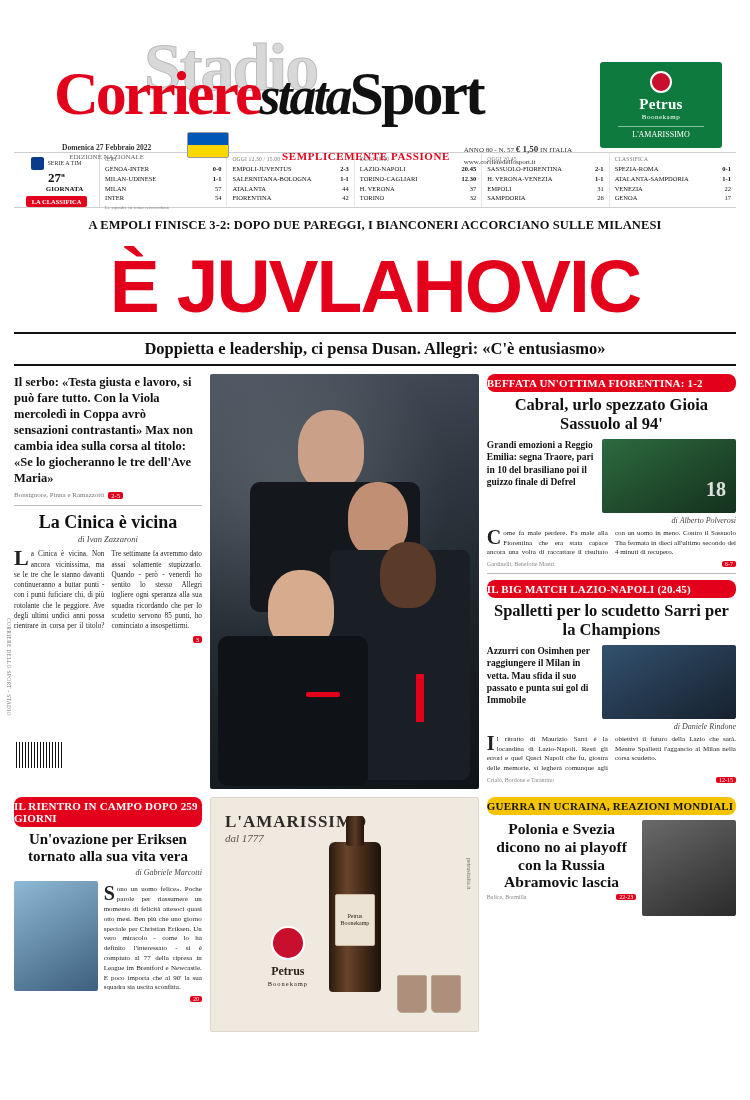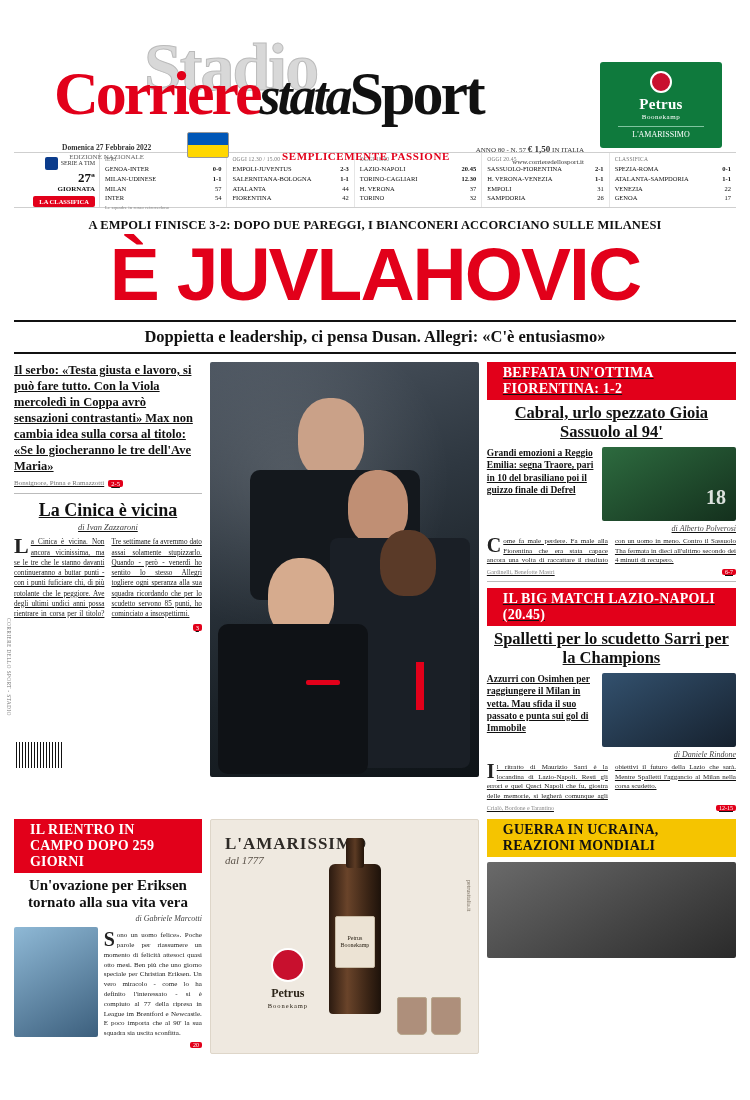--- a/index.html
+++ b/index.html
@@ -44,22 +44,22 @@
     font-size:7px; line-height:1.35; color:#333;
     text-align:center;
   }
   .date-box .d1 { font-weight:bold; font-size:7.5px; }
   .date-box .d2 { color:#666; }
   .tagline {
     position:absolute; top:150px; left:268px;
     color:#e2001a; font-size:11px; font-weight:bold; letter-spacing:.6px;
   }
   .price-line {
-    position:absolute; top:143px; right:152px;
-    font-size:7px; color:#333; text-align:right; line-height:1.5;
+    position:absolute; top:143px; right:164px;
+    font-size:7px; color:#333; text-align:left; line-height:1.5;
   }
   .price-line b { font-size:9px; }
   .petrus-box {
     position:absolute; top:62px; right:14px;
     width:122px; height:86px;
     background:#0f7a3d; color:#fff;
     border-radius:3px;
     display:flex; flex-direction:column; align-items:center; justify-content:center;
     text-align:center;
   }
@@ -71,21 +71,21 @@
   .petrus-box .p2 { font-size:7px; letter-spacing:.5px; }
   .petrus-box .p3 { font-size:8px; margin-top:5px; border-top:1px solid #7fc49f; padding-top:3px; width:86px;}
 
   
   .scores {
     border-top:1px solid #cfcfcf; border-bottom:1px solid #cfcfcf;
     height:56px; display:flex; margin-top:2px;
   }
   .sc-left {
     width:86px; border-right:1px solid #ddd; padding:3px 4px;
-    display:flex; flex-direction:column; align-items:flex-end; justify-content:center;
+    display:flex; flex-direction:column; align-items:center; justify-content:center;
   }
   .sc-left .giornata { font-size:10px; font-weight:bold; line-height:1;padding-left:16px; }
   .sc-left .gnum { font-size:13px; font-weight:bold; color:#111; }
   .sc-classifica {
     background:#e2001a; color:#fff; font-size:6.5px; font-weight:bold;
     padding:2px 6px; border-radius:2px; margin-top:3px;
   }
   .sc-serie { display:flex;align-items:center;gap:3px;font-size:6px;color:#333;margin-top:3px;}
   .sc-badge { width:13px;height:13px;background:#0b3c8c;border-radius:2px;}
   .sc-cols { flex:1; display:flex; }
@@ -104,27 +104,27 @@
     letter-spacing:.1px; margin-top:10px; color:#111;
   }
   .headline {
     text-align:center;
     font-family:"Liberation Sans", sans-serif;
     font-weight:bold;
     font-size:75px;
     letter-spacing:-2px;
     color:#e2001a;
     line-height:.95;
-    margin-top:6px;
+    margin-top:18px;
   }
   .subhead-wrap { border-top:2px solid #111; border-bottom:2px solid #111; margin-top:10px; padding:5px 0;}
   .subhead { text-align:center; font-size:16.5px; font-weight:bold; color:#111; }
 
   
-  .grid { display:flex; gap:8px; margin-top:8px;text-decoration:underline; }
+  .grid { display:flex; gap:8px; margin-top:8px; }
   .col-left { width:190px; }
   .col-mid { width:272px; }
   .col-right { width:252px; }
 
   
   .lead-quote {
     font-size:12.5px; font-weight:bold; line-height:1.28; color:#111;
   }
   .byline-small { font-size:7px; color:#777; margin-top:5px; display:flex; gap:4px; align-items:center;}
   .pg { background:#e2001a;color:#fff;border-radius:2px;padding:0 3px;font-size:6.5px;}
@@ -147,22 +147,23 @@
       linear-gradient(160deg,#4c5560 0%, #2e3740 38%, #1b2228 68%, #0e1317 100%);
     position:relative; overflow:hidden;
   }
   .ph-head { position:absolute; border-radius:46% 46% 42% 42%; background:#caa188; }
   .ph-body { position:absolute; background:#14181d; border-radius:10px; }
   .ph-shirt { position:absolute; background:#1a1f26; border-radius:8px; }
   .stripe { position:absolute; background:#e2001a; }
 
   
   .kicker {
-    color:#fff; font-size:14px; font-weight:bold; padding:3px 16px;
+    color:#fff; font-size:11px; font-weight:bold; padding:3px 0;
     letter-spacing:.2px;
+    border-radius:8px;
   }
   .k-red { background:#e2001a; }
   .k-yellow { background:#f5c400; color:#111; }
   .box-title { font-size:16.5px; font-weight:bold; line-height:1.14; margin-top:4px;text-align:center; }
   .two-col { display:flex; gap:6px; margin-top:5px; }
   .mini-text { font-size:9.5px; line-height:1.3; font-weight:bold; color:#111;}
   .mini-photo { flex:1; border-radius:2px; }
   .art-green { background:linear-gradient(150deg,#2d6b3f,#14301d); }
   .art-blue { background:linear-gradient(150deg,#33516e,#16212e); }
   .art-grey { background:linear-gradient(150deg,#6a6a6a,#2a2a2a); }
@@ -465,20 +466,27 @@
         <div class="ad-seal"></div>
         <div class="ad-brand">Petrus</div>
         <div style="position:absolute;left:42px;top:182px;width:70px;text-align:center;font-size:6.5px;letter-spacing:1px;color:#2c2418">Boonekamp</div>
         <div class="ad-side">petrusitalia.it</div>
       </div>
     </div>
 
     <div class="br">
       <div class="kicker k-yellow">GUERRA IN UCRAINA, REAZIONI MONDIALI</div>
       <div style="display:flex;gap:6px;margin-top:5px">
+        <div style="width:60%">
+          <div class="box-title" style="font-size:15.5px;margin-top:0">Polonia e Svezia dicono no ai playoff con la Russia Abramovic lascia</div>
+          <div class="foot-credit">
+            <span>Balice, Bormilla</span>
+            <span class="pill">22-23</span>
+          </div>
+        </div>
         <div class="mini-photo art-grey" style="width:40%;height:96px"></div>
       </div>
     </div>
 
   </div>
 
   <div class="spine">CORRIERE DELLO SPORT - STADIO</div>
   <div class="barcode"></div>
 
 </div>

